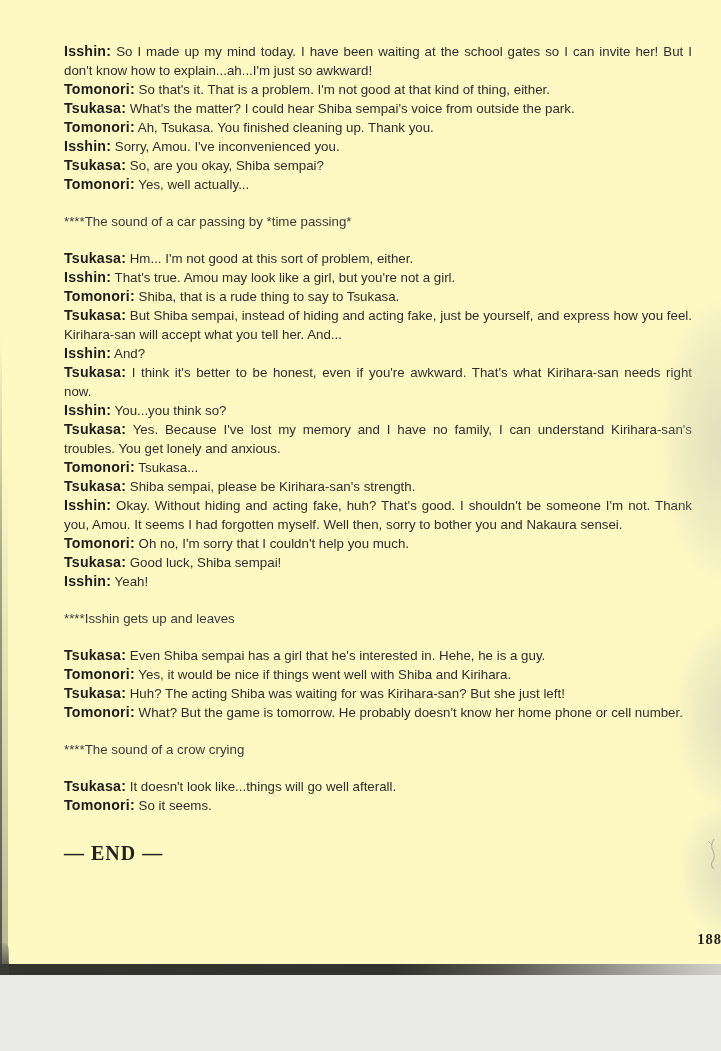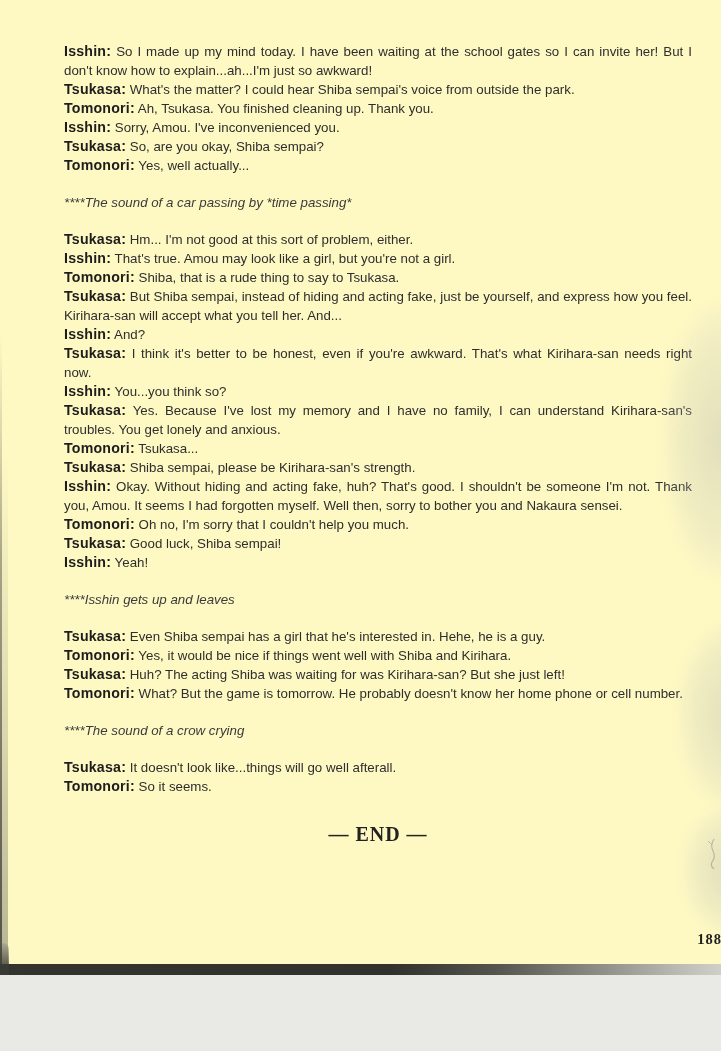--- a/index.html
+++ b/index.html
@@ -32,26 +32,25 @@
   .spk {
     font-weight: bold;
     font-size: 14.2px;
     color: #1d1d1d;
     letter-spacing: 0.2px;
   }
   p.stage {
     margin: 18px 0;
     font-size: 13.3px;
     line-height: 19px;
-    font-style: italic;
     color: #3a3a3a;
   }
   .end-marker {
     margin-top: 27px;
-    text-align: center;
+    text-align: left;
     font-family: "Liberation Serif", serif;
     font-weight: bold;
     font-size: 20px;
     letter-spacing: 1px;
     color: #222;
   }
   .page-number {
     position: absolute;
     right: 30px; bottom: 27px;
     font-family: "Liberation Serif", serif;
@@ -107,20 +106,21 @@
   }
 </style>
 </head>
 <body>
 
 <div class="page">
 
   <div class="content">
 
     <p class="line"><b class="spk">Isshin:</b> <span>So I made up my mind today. I have been waiting at the school gates so I can invite her! But I don't know how to explain...ah...I'm just so awkward!</span></p>
+    <p class="line"><b class="spk">Tomonori:</b> <span>So that's it. That is a problem. I'm not good at that kind of thing, either.</span></p>
     <p class="line"><b class="spk">Tsukasa:</b> <span>What's the matter? I could hear Shiba sempai's voice from outside the park.</span></p>
     <p class="line"><b class="spk">Tomonori:</b> <span>Ah, Tsukasa. You finished cleaning up. Thank you.</span></p>
     <p class="line"><b class="spk">Isshin:</b> <span>Sorry, Amou. I've inconvenienced you.</span></p>
     <p class="line"><b class="spk">Tsukasa:</b> <span>So, are you okay, Shiba sempai?</span></p>
     <p class="line"><b class="spk">Tomonori:</b> <span>Yes, well actually...</span></p>
 
     <p class="stage">****The sound of a car passing by *time passing*</p>
 
     <p class="line"><b class="spk">Tsukasa:</b> <span>Hm... I'm not good at this sort of problem, either.</span></p>
     <p class="line"><b class="spk">Isshin:</b> <span>That's true. Amou may look like a girl, but you're not a girl.</span></p>

